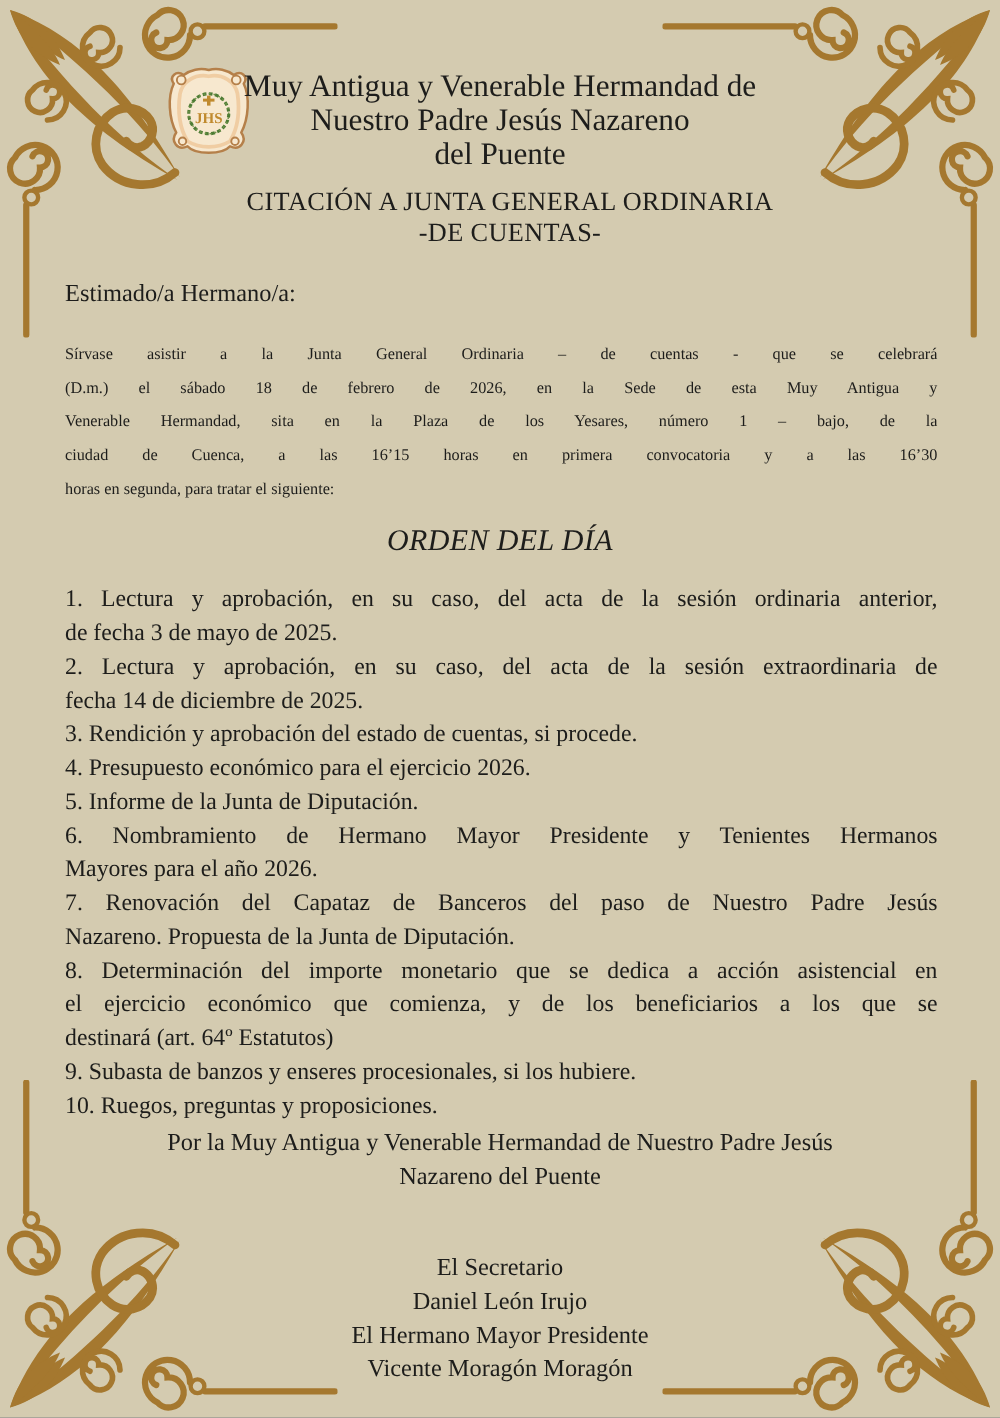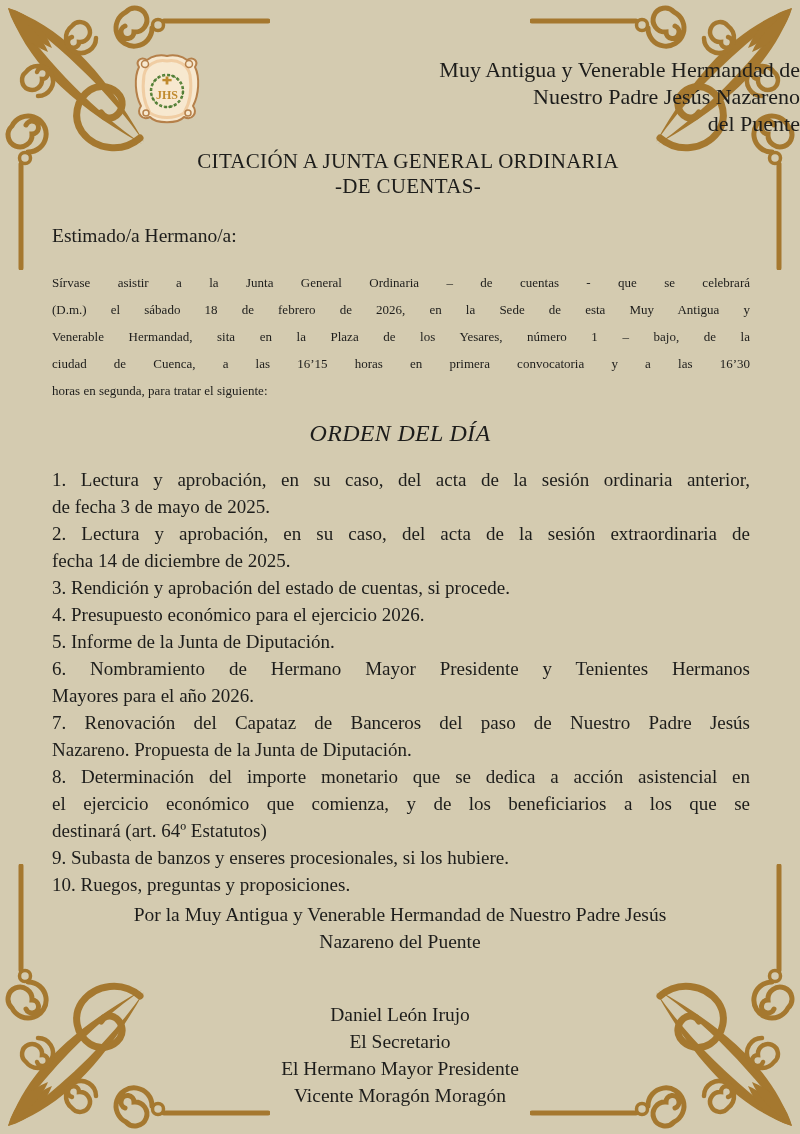--- a/index.html
+++ b/index.html
@@ -14,22 +14,22 @@
   }
   
   .corner{position:absolute;width:270px;height:270px;pointer-events:none;}
   .corner.tl{top:0;left:0;}
   .corner.tr{top:0;right:0;transform:scaleX(-1);}
   .corner.bl{bottom:0;left:0;transform:scaleY(-1);}
   .corner.br{bottom:0;right:0;transform:scale(-1,-1);}
   
   .crest{position:absolute;left:132px;top:53px;width:70px;height:76px;}
   
-  .org-header{position:absolute;left:0;right:0;top:56px;text-align:right;
-    font-size:22px;line-height:27px;}
+  .org-header{position:absolute;left:0;right:0;top:56px;text-align:center;
+    font-size:25px;line-height:27px;}
   .doc-title{position:absolute;left:0;right:0;top:149px;text-align:center;
     font-size:21px;line-height:25px;letter-spacing:.3px;padding-left:16px;}
   .salutation{position:absolute;left:52px;top:222px;font-size:19.5px;line-height:27px;}
   .intro{position:absolute;left:52px;top:269px;width:698px;font-size:13px;line-height:27px;}
   .agenda-heading{position:absolute;left:0;right:0;top:421px;text-align:center;
     font-size:24px;line-height:25px;letter-spacing:.3px;font-style:italic;}
   .agenda{position:absolute;left:52px;top:466px;width:698px;font-size:19px;line-height:27px;}
   .closing{position:absolute;left:0;right:0;top:901px;text-align:center;
     font-size:19.5px;line-height:27px;}
   .signatures{position:absolute;left:0;right:0;top:1001px;text-align:center;
@@ -147,19 +147,19 @@
       <div class="line lastline">9. Subasta de banzos y enseres procesionales, si los hubiere.</div>
       <div class="line lastline">10. Ruegos, preguntas y proposiciones.</div>
     </div>
 
   <div class="closing">
       <div class="line">Por la Muy Antigua y Venerable Hermandad de Nuestro Padre Jesús</div>
       <div class="line lastline">Nazareno del Puente</div>
     </div>
 
   <div class="signatures">
+      <div class="line">El Secretario</div>
       <div class="line">Daniel León Irujo</div>
-      <div class="line">El Secretario</div>
       <div class="line">El Hermano Mayor Presidente</div>
       <div class="line lastline">Vicente Moragón Moragón</div>
     </div>
 
 </div>
 
 </body></html>

